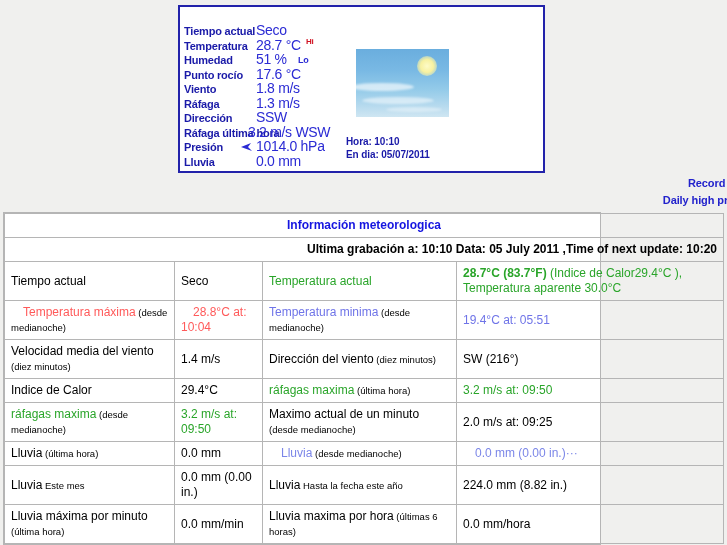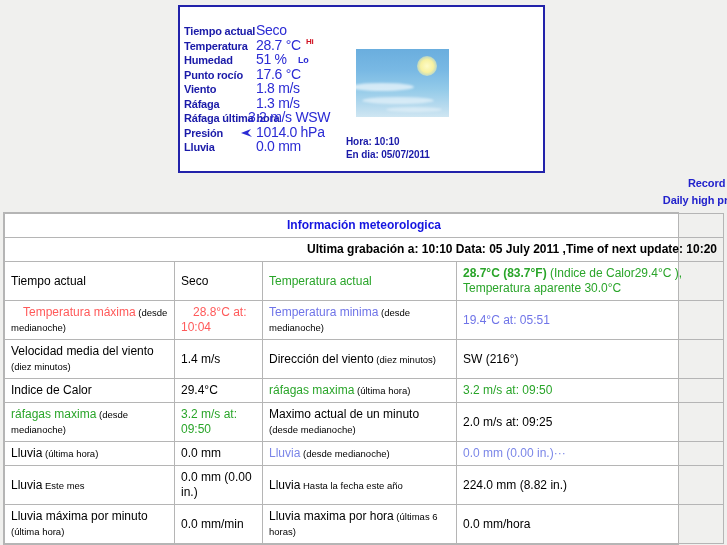--- a/index.html
+++ b/index.html
@@ -171,21 +171,21 @@
     letter-spacing: -0.1px;
   }
   #ticker-temp { top: 3px; right: -96px; }
   #ticker-press { top: 20px; right: -72px; }
 
   
   #info-table-wrap {
     position: absolute;
     left: 3px;
     top: 212px;
-    width: 676px;
+    width: 598px;
     border: 1px solid #b5b5b5;
     background: #ffffff;
     box-sizing: border-box;
   }
   table.info {
     border-collapse: collapse;
     width: 100%;
     table-layout: fixed;
   }
   table.info td {
@@ -216,21 +216,21 @@
   td.val {
     font-size: 10.5px;
   }
   .sub {
     font-size: 9.5px;
   }
   .c-black { color: #000000; }
   .c-green { color: #2aa52a; }
   .c-red   { color: #ff5a5a; margin-left: 12px; }
   .c-blue  { color: #6f74e8; }
-  .c-lblue { color: #7b86e8; }
+  .c-lblue { color: #7b86e8; margin-left: 12px; }
   .bold { font-weight: bold; }
 </style>
 </head>
 <body>
 
 <div id="weather-applet">
   <div class="applet-inner">
 
     <div class="applet-rows">
 
@@ -263,20 +263,24 @@
       <div class="applet-row">
         <span class="applet-label">Viento</span>
         <span class="applet-value">1.8 m/s</span>
       </div>
 
       <div class="applet-row">
         <span class="applet-label">Ráfaga</span>
         <span class="applet-value">1.3 m/s</span>
       </div>
 
+      <div class="applet-row">
+        <span class="applet-label">Dirección</span>
+        <span class="applet-value">SSW</span>
+      </div>
 
       <div class="applet-row">
         <span class="applet-label">Ráfaga última hora</span>
         <span class="applet-value wide">3.2 m/s WSW</span>
       </div>
 
       <div class="applet-row">
         <span class="applet-label">Presión</span>
         <span class="press-arrow">
           <svg width="14" height="12" viewBox="0 0 14 12">

